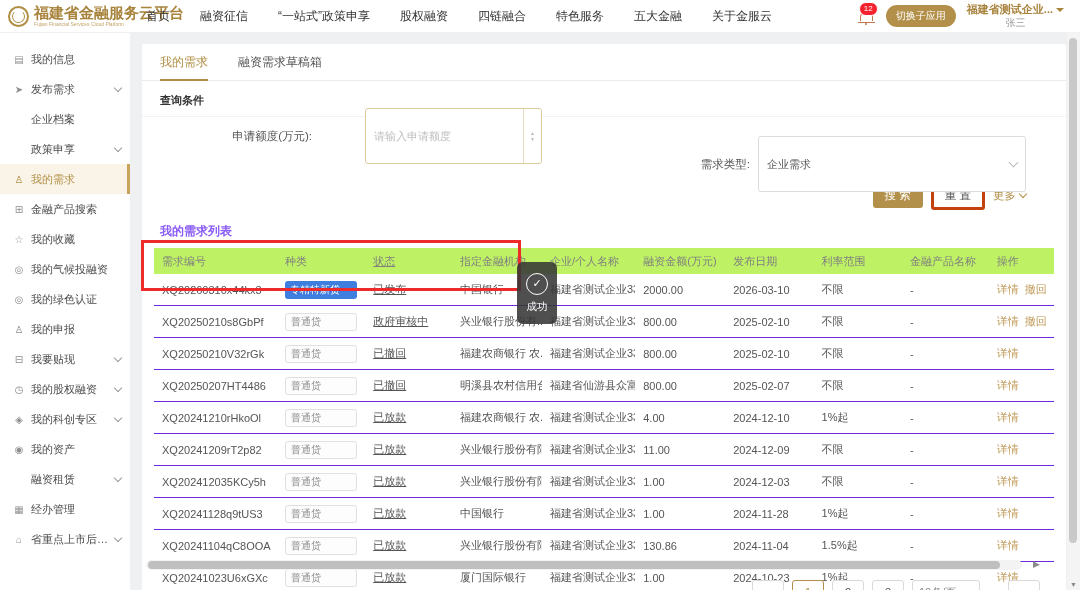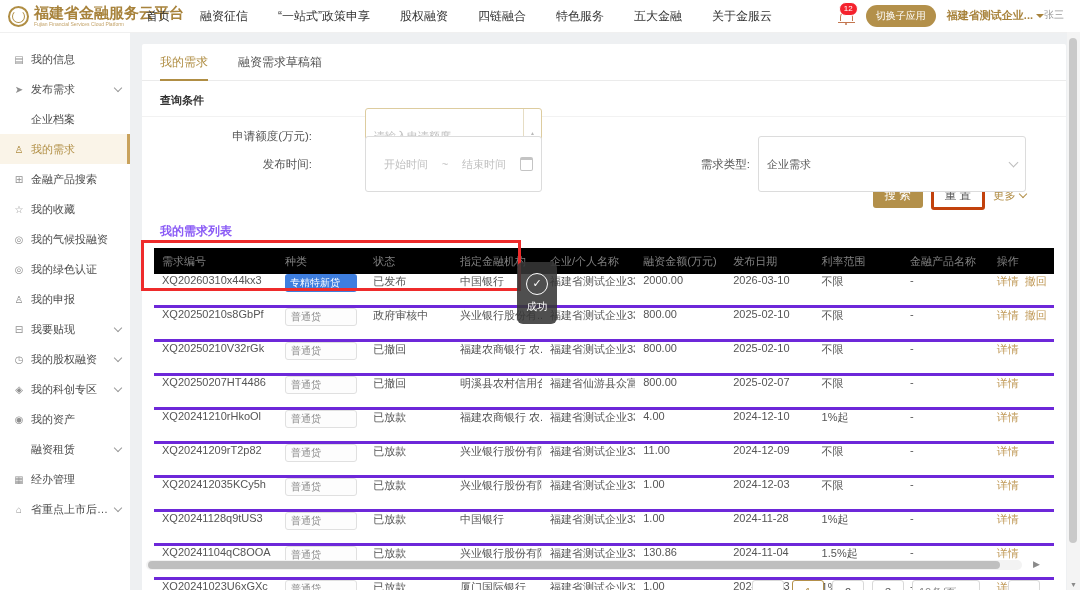--- a/index.html
+++ b/index.html
@@ -20,21 +20,21 @@
   .top-right{margin-left:auto;display:flex;align-items:center;gap:11px;padding-right:16px;}
   .bell-wrap{position:relative;width:16px;height:18px;cursor:pointer;}
   .bell{position:absolute;left:1px;bottom:4px;width:11px;height:9px;border:1.5px solid #c3764f;
         border-bottom:none;border-radius:6px 6px 0 0;}
   .bell::after{content:'';position:absolute;left:-3px;right:-3px;bottom:-2px;height:1.5px;background:#c3764f;}
   .bell::before{content:'';position:absolute;left:4px;bottom:-4px;width:2px;height:2px;border-radius:50%;background:#c3764f;}
   .bell-badge{position:absolute;top:-5px;left:0;background:#f5222d;color:#fff;font-size:8px;
               line-height:1;padding:2px 4px;border-radius:7px;border:1px solid #fff;}
   .switch-btn{background:#b3904a;color:#fff;font-size:10px;padding:4px 10px;border-radius:11px;
               border:none;white-space:nowrap;cursor:pointer;}
-  .user-block{display:flex;line-height:1.25;cursor:pointer;text-align:center;}
+  .user-block{display:flex;flex-direction:column;line-height:1.25;cursor:pointer;text-align:center;}
   .user-org{font-size:11px;color:#a8833c;font-weight:bold;white-space:nowrap;display:flex;align-items:center;gap:3px;}
   .user-caret{width:0;height:0;border-left:4px solid transparent;border-right:4px solid transparent;border-top:4px solid #a8833c;}
   .user-name{font-size:10px;color:#999;}
 
   
   .sidebar{position:absolute;top:32px;left:0;width:130px;bottom:0;background:#fff;padding-top:12px;z-index:10;}
   .side-item{height:30px;display:flex;align-items:center;gap:6px;padding:0 9px 0 13px;
              font-size:11px;color:#4a4a4a;cursor:pointer;position:relative;white-space:nowrap;}
   .side-item .ic{width:12px;font-size:10px;color:#8f8f8f;text-align:center;flex:none;}
   .side-item .lb{overflow:hidden;text-overflow:ellipsis;}
@@ -77,25 +77,25 @@
              transform:rotate(45deg);flex:none;margin-top:-3px;}
   .btn-row{display:flex;justify-content:flex-end;align-items:center;gap:8px;height:24px;margin:4px 22px 2px 0;}
   .btn-search{background:#b3904a;color:#fff;border:none;border-radius:3px;font-size:11.5px;padding:5px 12px;cursor:pointer;}
   .btn-reset{background:#fff;color:#555;border:3px solid #c2410c;border-radius:3px;font-size:11.5px;padding:4px 11px;cursor:pointer;}
   .more-link{color:#b3904a;font-size:11.5px;display:flex;align-items:center;gap:4px;cursor:pointer;}
   .more-caret{width:5px;height:5px;border-right:1px solid #b3904a;border-bottom:1px solid #b3904a;
               transform:rotate(45deg);margin-top:-3px;}
 
   .list-title{font-size:12px;font-weight:bold;color:#8b5cf6;padding:14px 18px 8px;}
   .table{margin:0 12px;}
-  .thead{display:flex;align-items:center;background:#000000;height:26px;}
+  .thead{display:flex;align-items:center;background:#bef264;height:26px;}
   .th{font-size:11px;color:#808080;padding:0 8px;white-space:nowrap;overflow:hidden;}
-  .tr{display:flex;height:31px;border-bottom:3px solid #6d28d9;}
+  .tr{display:flex;align-items:center;height:31px;border-bottom:1px solid #6d28d9;}
   .td{font-size:11px;color:#555;padding:0 8px;white-space:nowrap;overflow:hidden;}
-  .c1{width:130px;}.c2{width:88px;}.c3{width:86px;}.c4{width:90px;}.c5{width:94px;}
+  .c1{width:130px;}.c2{width:88px;}.c3{width:86px;text-decoration:underline;}.c4{width:90px;}.c5{width:94px;}
   .c6{width:90px;}.c7{width:88px;}.c8{width:88px;}.c9{width:86px;}.c10{width:60px;}
   .badge-blue{background:#3e7edf;color:#fff;font-size:10px;padding:2px 5px;border-radius:3px;}
   .badge-plain{background:#fdfdfd;color:#8c8c8c;font-size:10px;padding:1px 5px;border:1px solid #e0e0e0;border-radius:3px;}
   .link{color:#c19a58;cursor:pointer;margin-right:6px;font-size:11px;}
 
   
   .hscroll{position:absolute;left:4px;top:516px;width:876px;height:10px;background:#f3f3f3;border-radius:5px;}
   .hthumb{position:absolute;left:2px;top:1px;height:8px;width:852px;background:#bfbfbf;border-radius:4px;cursor:pointer;}
   .harrow{position:absolute;right:-18px;top:-1px;font-size:9px;color:#8a8a8a;cursor:pointer;}
   .pagination{position:absolute;top:536px;right:26px;display:flex;gap:8px;align-items:flex-start;}
@@ -162,20 +162,25 @@
     </div>
     <div class="side-item">
       <div class="ic" style="display: inline-block;">➤</div>
       <div class="lb">发布需求</div>
       <div class="side-caret"></div>
     </div>
     <div class="side-item">
       <div class="ic" style="display: inline-block;"></div>
       <div class="lb">企业档案</div>
     </div>
+    <div class="side-item">
+      <div class="ic" style="display: inline-block;"></div>
+      <div class="lb">政策申享</div>
+      <div class="side-caret"></div>
+    </div>
     <div class="side-item active">
       <div class="ic" style="display: inline-block;">♙</div>
       <div class="lb">我的需求</div>
     </div>
     <div class="side-item">
       <div class="ic" style="display: inline-block;">⊞</div>
       <div class="lb">金融产品搜索</div>
     </div>
     <div class="side-item">
       <div class="ic" style="display: inline-block;">☆</div>
@@ -243,29 +248,20 @@
           <div class="f-ctl amount-ctl">
             <span class="ph">请输入申请额度</span>
             <span class="spinner">
                 <span>▲</span>
                 <span>▼</span>
               </span>
           </div>
         </div>
       </div>
       <div class="form-line">
-        <div class="pair-left">
-          <span class="f-label">发布时间:</span>
-          <div class="f-ctl date-ctl">
-            <span class="ph grow">开始时间</span>
-            <span class="ph sep">~</span>
-            <span class="ph grow">结束时间</span>
-            <span class="cal-icon"></span>
-          </div>
-        </div>
         <div class="pair-right">
           <span class="f-label">需求类型:</span>
           <div class="f-ctl">
             <span class="val">企业需求</span>
             <span class="sel-caret"></span>
           </div>
         </div>
       </div>
       <div class="btn-row">
         <button class="btn-search">搜 索</button>

